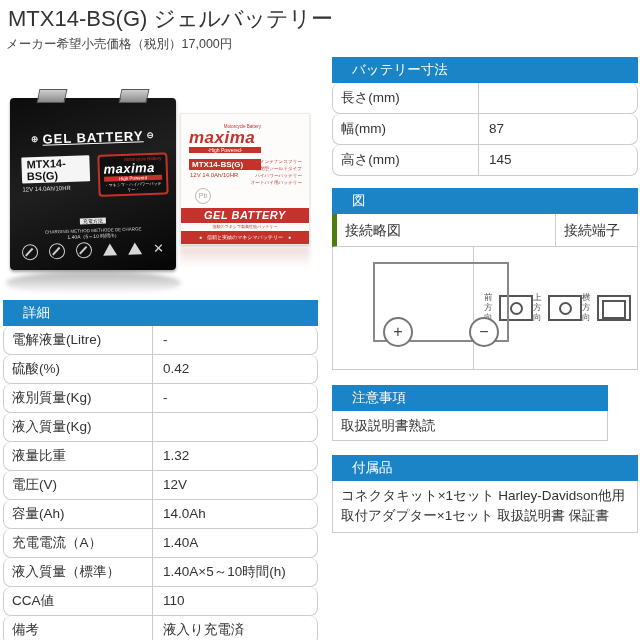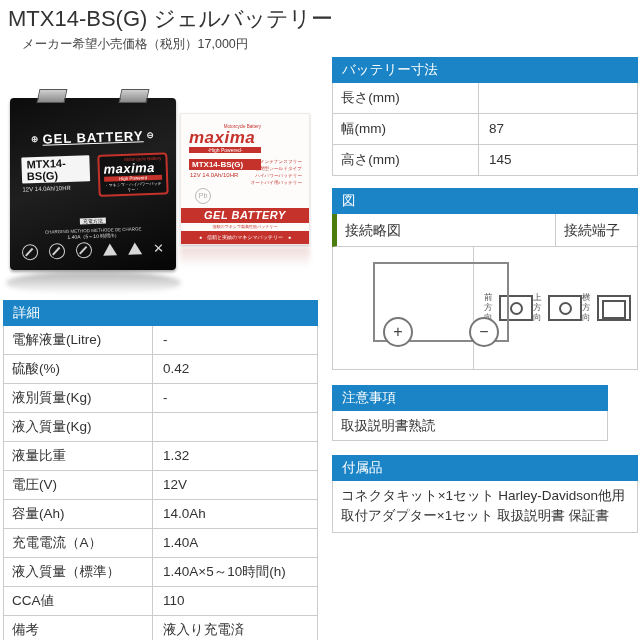--- a/index.html
+++ b/index.html
@@ -3,26 +3,26 @@
 <meta charset="utf-8">
 <style>
   html,body{margin:0;padding:0;}
   body{
     width:640px;height:640px;position:relative;background:#ffffff;
     font-family:"Liberation Sans","DejaVu Sans",sans-serif;color:#333;
     overflow:hidden;
   }
   
   .page-title{position:absolute;left:8px;top:4px;font-size:22px;color:#333;}
-  .page-price{position:absolute;left:22px;top:36px;font-size:12.5px;color:#444;text-align:center;}
+  .page-price{position:absolute;left:6px;top:36px;font-size:12.5px;color:#444;text-align:center;}
 
   
   .sec{position:absolute;background:#fff;}
-  .sec-head{background:#1b84c6;color:#fff;font-size:13.5px;height:26px;line-height:26px;padding-left:10px;}
-  .trow{display:flex;border-left:1px solid #ccc;border-right:1px solid #ccc;border-bottom:1px solid #ccc;background:#fff;}
+  .sec-head{background:#1b84c6;color:#fff;font-size:13.5px;height:26px;line-height:26px;padding-left:20px;}
+  .trow{display:flex;border-left:1px solid #ccc;border-right:1px solid #ccc;border-bottom:1px solid #ccc;background:#fff;border-radius:8px;}
   .tlabel{padding-left:8px;border-right:1px solid #ccc;font-size:13.5px;color:#333;}
   .tvalue{padding-left:10px;font-size:13.5px;color:#333;flex:1;}
 
   
   .dims{left:332px;top:57px;width:306px;}
   .dims .trow{height:30px;line-height:30px;}
   .dims .tlabel{width:137px;}
 
   
   .diag{left:332px;top:188px;width:306px;}

